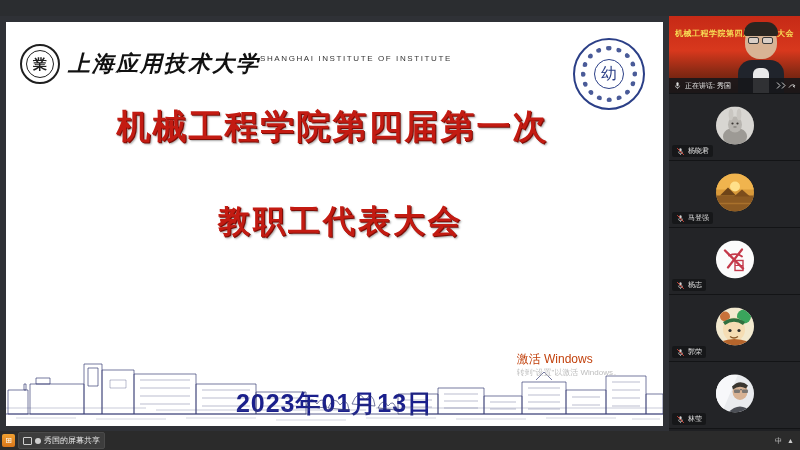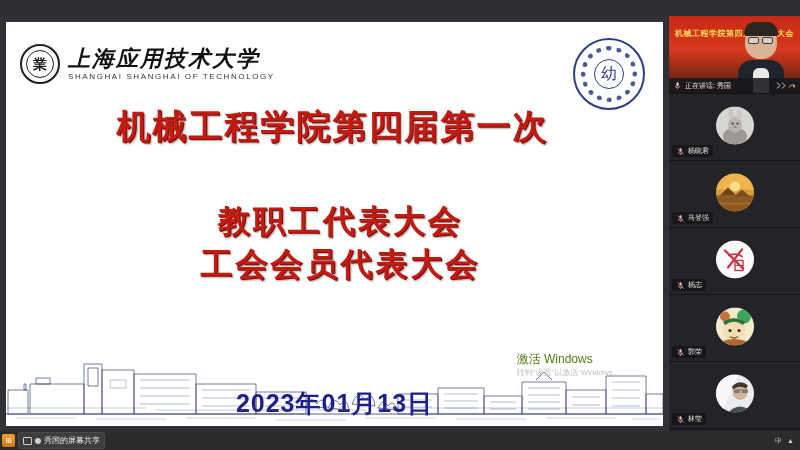--- a/index.html
+++ b/index.html
@@ -40,21 +40,21 @@
   .uni-seal {
     width: 40px; height: 40px; border-radius: 50%;
     border: 2px solid #1f1f1f; position: relative; background: #fff;
     display: flex; align-items: center; justify-content: center;
   }
   .uni-seal::before {
     content: ""; position: absolute; left: 4px; top: 4px; right: 4px; bottom: 4px;
     border: 1px solid #1f1f1f; border-radius: 50%;
   }
   .uni-seal-inner { font-size: 14px; color: #1f1f1f; font-weight: bold; line-height: 1; z-index: 2; font-family: "DejaVu Serif", serif; }
-  .uni-names { display: flex; flex-direction: column; justify-content: center; }
+  .uni-names { display: flex; justify-content: center; }
   .uni-cn {
     font-size: 22px; color: #111; letter-spacing: 2px; line-height: 1.05;
     font-family: "DejaVu Serif", "Liberation Serif", serif; font-weight: bold;
     font-style: italic;
   }
   .uni-en {
     font-size: 8px; color: #333; letter-spacing: 1.6px; margin-top: 2px;
     font-family: "Liberation Sans", sans-serif;
   }
 
@@ -100,21 +100,21 @@
     position: absolute; left: 0; bottom: 0; width: 657px; height: 86px;
     overflow: hidden; opacity: .92;
   }
   .campus svg { display: block; }
 
   
   .watermark {
     position: absolute; right: 42px; bottom: 48px; text-align: left; color: #b9b9b9;
     pointer-events: none;
   }
-  .watermark-title { font-size: 12px; line-height: 1.3; color: #4d7c0f; }
+  .watermark-title { font-size: 12px; line-height: 1.3; color: #c2410c; }
   .watermark-sub { font-size: 8px; line-height: 1.3; color: #bdbdbd; }
 
   
   .rail {
     position: absolute; top: 16px; right: 0; width: 131px; height: 415px;
     background: #1f2023; overflow: hidden;
   }
   .tile {
     position: relative; width: 131px; background: #232427;
     border-bottom: 1px solid #131416; overflow: hidden;
@@ -198,32 +198,31 @@
 
   <div class="share-area">
     <div class="share-inner">
 
       <div class="uni-logo">
         <div class="uni-seal">
           <span class="uni-seal-inner">業</span>
         </div>
         <div class="uni-names">
           <div class="uni-cn">上海应用技术大学</div>
-          <div class="uni-en">SHANGHAI SHANGHAI OF TECHNOLOGY</div>
+          <div class="uni-en">SHANGHAI INSTITUTE OF INSTITUTE</div>
         </div>
       </div>
 
       <div class="college-emblem">
         <div class="college-emblem-core">幼</div>
       </div>
 
       <div class="slide-title-1">机械工程学院第四届第一次</div>
       <div class="slide-title-2">
         <div>教职工代表大会</div>
-        <div>工会会员代表大会</div>
       </div>
       <div class="slide-date">2023年01月13日</div>
 
       <div class="campus">
         <svg width="657" height="86" viewBox="0 0 657 86" fill="none" stroke="#2a2f6b" stroke-width="0.7">
           <path d="M0 74 H657" stroke="#3a3f78" stroke-width="0.9"></path>
           <path d="M0 68 H140 M150 70 H360 M370 68 H657" stroke="#6a6f9a" stroke-width="0.4"></path>
 
           <path d="M2 50 H22 V74 H2 Z"></path>
           <path d="M24 44 H78 V74 H24 Z"></path>

